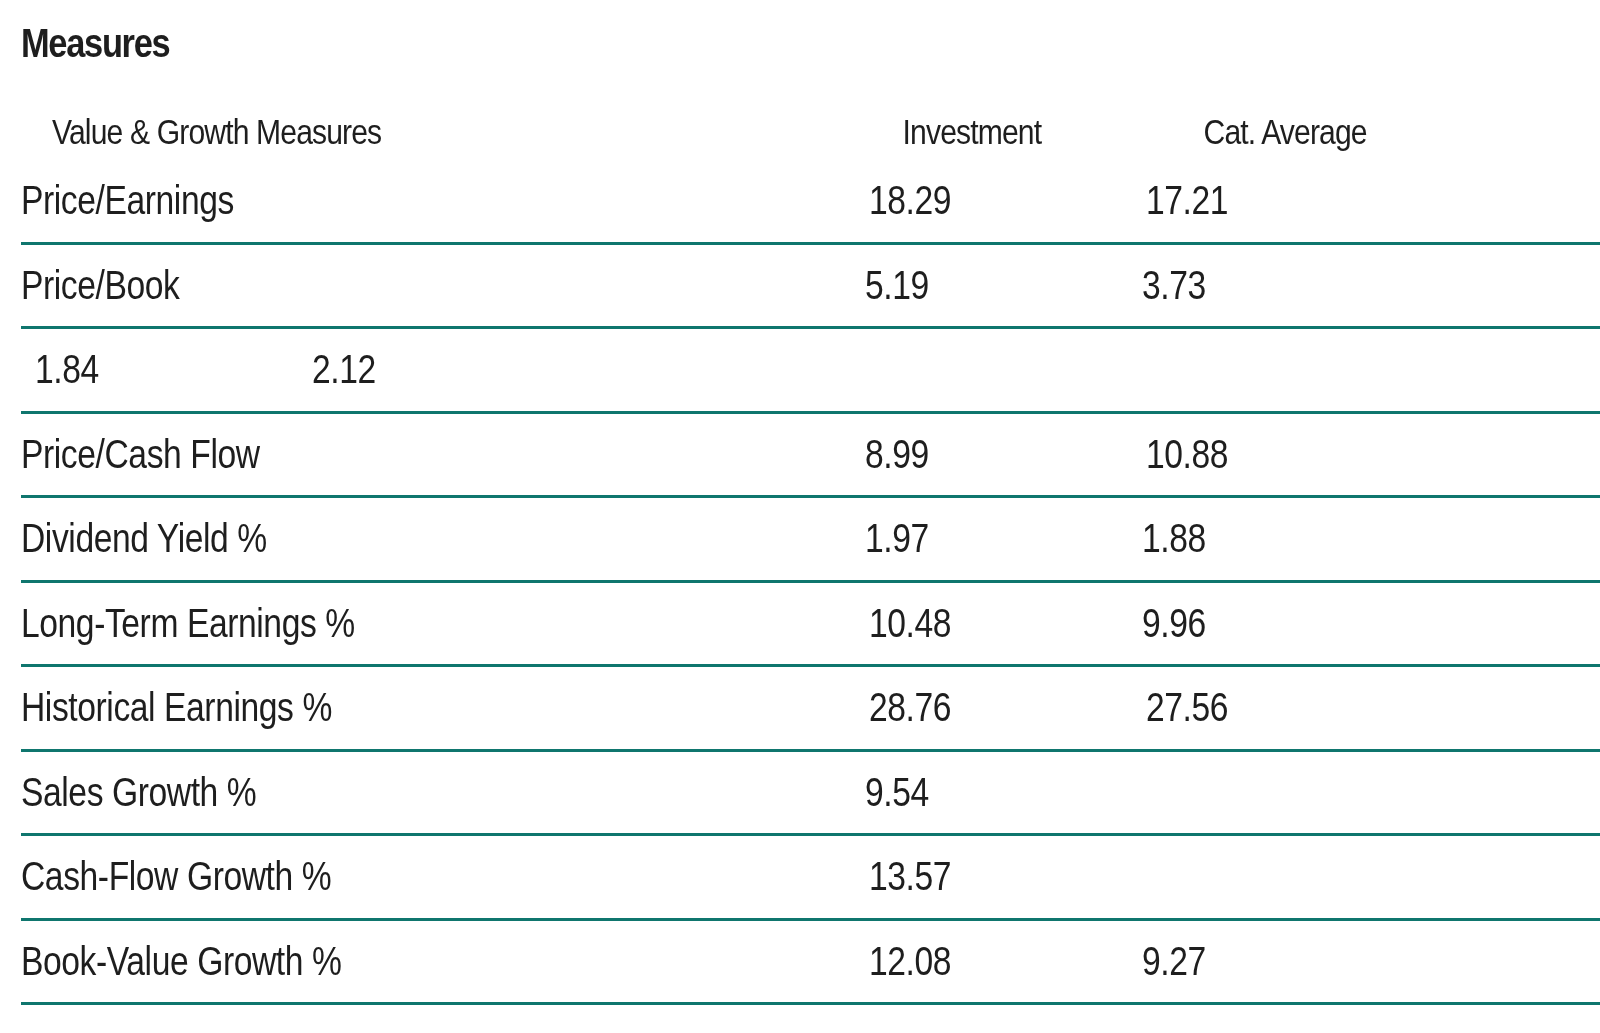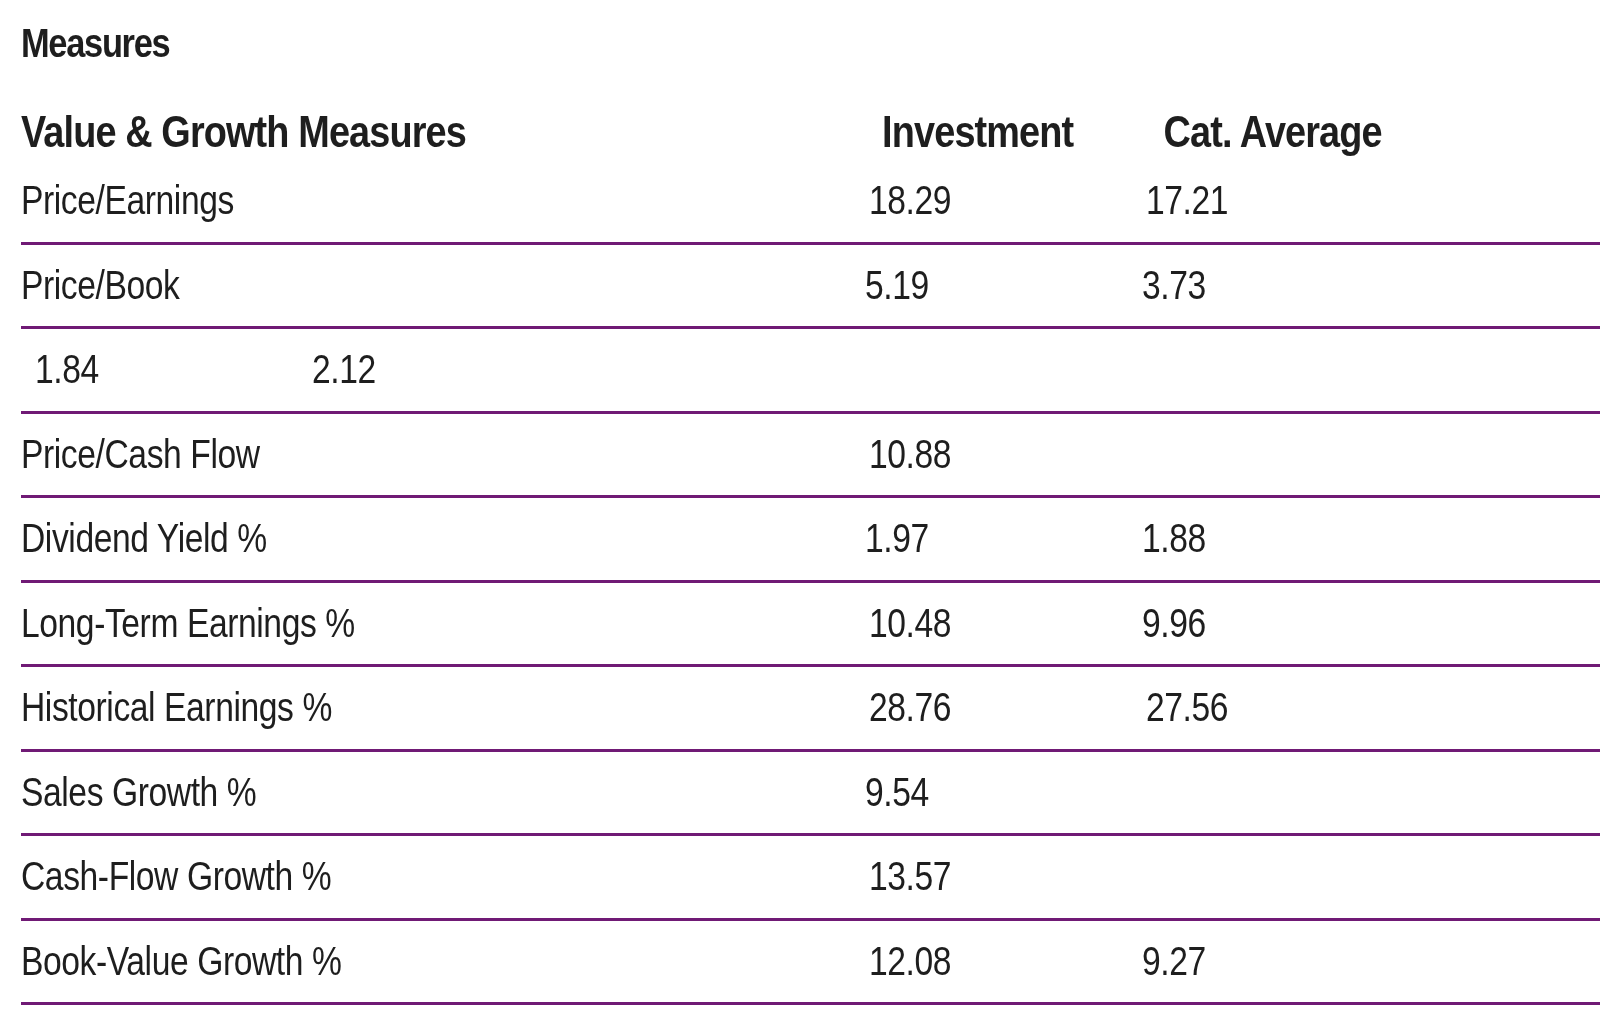--- a/index.html
+++ b/index.html
@@ -33,37 +33,38 @@
     .table {
       position: absolute;
       left: 21px;
       top: 104px;
       width: 1579px;
     }
     .row {
       display: flex;
       align-items: center;
       height: 84.5px;
-      border-bottom: 3px solid #701a75;
+      border-bottom: 3px solid #0f766e;
       box-sizing: border-box;
     }
     .header-row {
       height: 56px;
       border-bottom: none;
     }
     .cell {
       white-space: nowrap;
     }
     .c-label { width: 830px; }
     .c-inv { width: 277px; }
     .c-cat { width: 440px; text-align: left; }
     .header-row .cell {
-      font-size: 44px;
-      font-weight: bold;
+      font-size: 35px;
+      font-weight: normal;
       letter-spacing: -1px;
+      margin-left: 31px;
     }
     .header-row .c-label span,
     .header-row .c-inv span,
     .header-row .c-cat span {
       display: inline-block;
       transform: scaleX(0.86);
     }
     .header-row .c-label span { transform-origin: left center; }
     .header-row .c-inv span, .header-row .c-cat span { transform-origin: right center; }
     .data-row .cell {
@@ -101,20 +102,21 @@
       <div class="cell c-label"><span>Price/Book</span></div>
       <div class="cell c-inv"><span>5.19</span></div>
       <div class="cell c-cat"><span>3.73</span></div>
     </div>
     <div class="row data-row">
       <div class="cell c-inv"><span>1.84</span></div>
       <div class="cell c-cat"><span>2.12</span></div>
     </div>
     <div class="row data-row">
       <div class="cell c-label"><span>Price/Cash Flow</span></div>
+      <div class="cell c-inv"><span>8.99</span></div>
       <div class="cell c-cat"><span>10.88</span></div>
     </div>
     <div class="row data-row">
       <div class="cell c-label"><span>Dividend Yield %</span></div>
       <div class="cell c-inv"><span>1.97</span></div>
       <div class="cell c-cat"><span>1.88</span></div>
     </div>
     <div class="row data-row">
       <div class="cell c-label"><span>Long-Term Earnings %</span></div>
       <div class="cell c-inv"><span>10.48</span></div>

